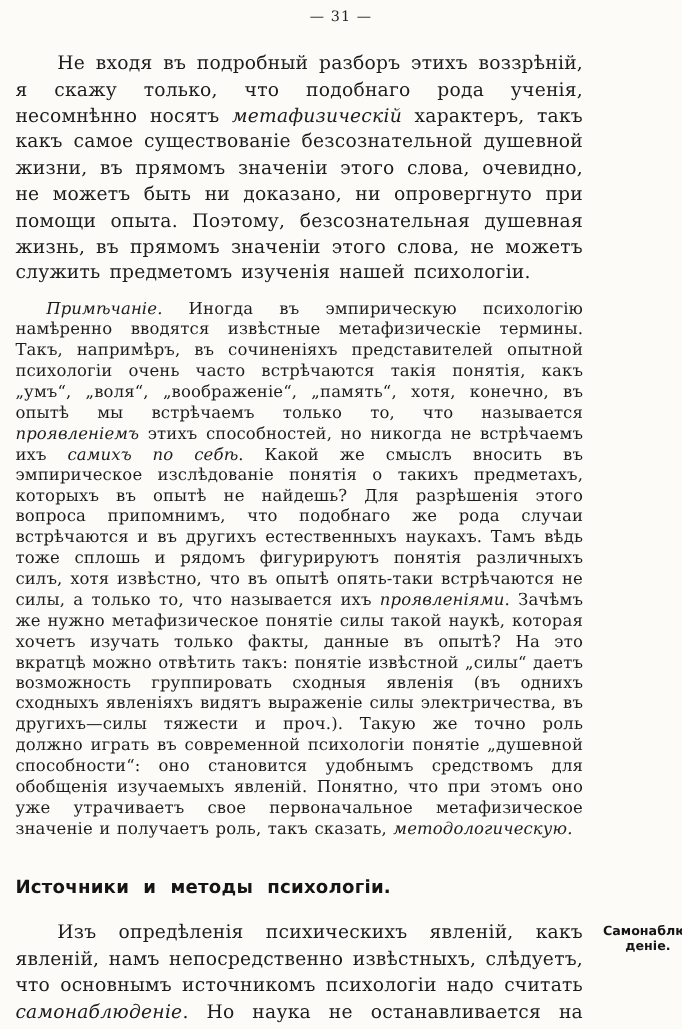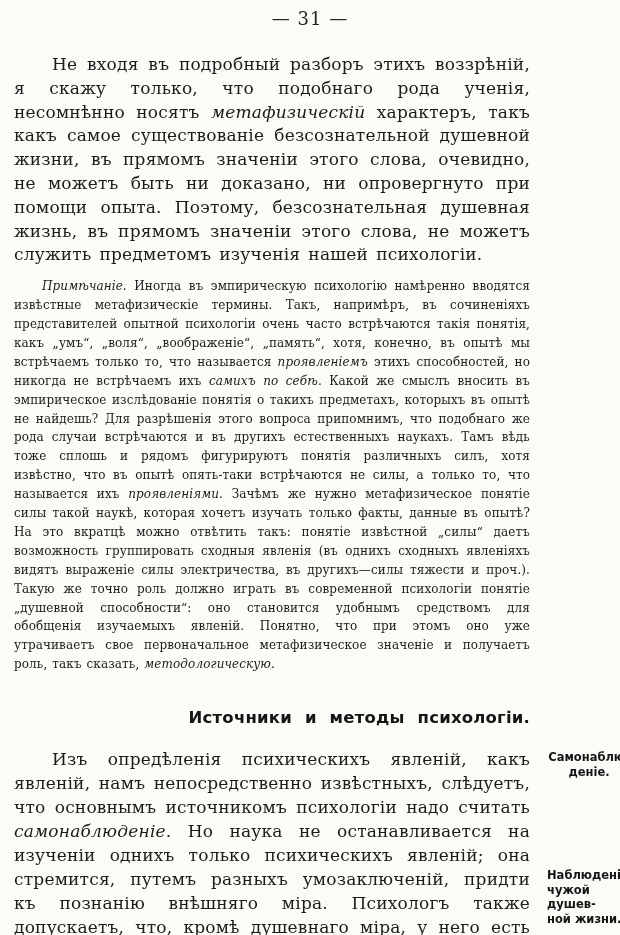--- a/index.html
+++ b/index.html
@@ -16,50 +16,50 @@
   }
   .page {
     position: relative;
     width: 620px;
     height: 935px;
     box-sizing: border-box;
     padding-top: 8px;
   }
   .pagenum {
     text-align: center;
-    font-size: 18px;
+    font-size: 13px;
     letter-spacing: 1px;
     color: #222;
   }
   .text-block {
     width: 516px;
     margin-left: 14px;
   }
   p { margin: 0; }
   .intro {
     margin-top: 24px;
     font-size: 17px;
     line-height: 23.8px;
     text-align: justify;
     text-indent: 38px;
     word-spacing: 2.5px;
     letter-spacing: 0.2px;
   }
   .note {
     margin-top: 10px;
-    font-size: 12px;
+    font-size: 15px;
     line-height: 18.9px;
     text-align: justify;
     text-indent: 28px;
     word-spacing: 1px;
     letter-spacing: 0.1px;
   }
   .section-heading {
     margin-top: 34px;
-    text-align: right;
+    text-align: left;
     font-family: "DejaVu Sans", sans-serif;
     font-weight: bold;
     font-size: 16.5px;
     word-spacing: 7px;
     letter-spacing: 0.2px;
     color: #151515;
   }
   .body2-wrap {
     position: relative;
     margin-top: 20px;

